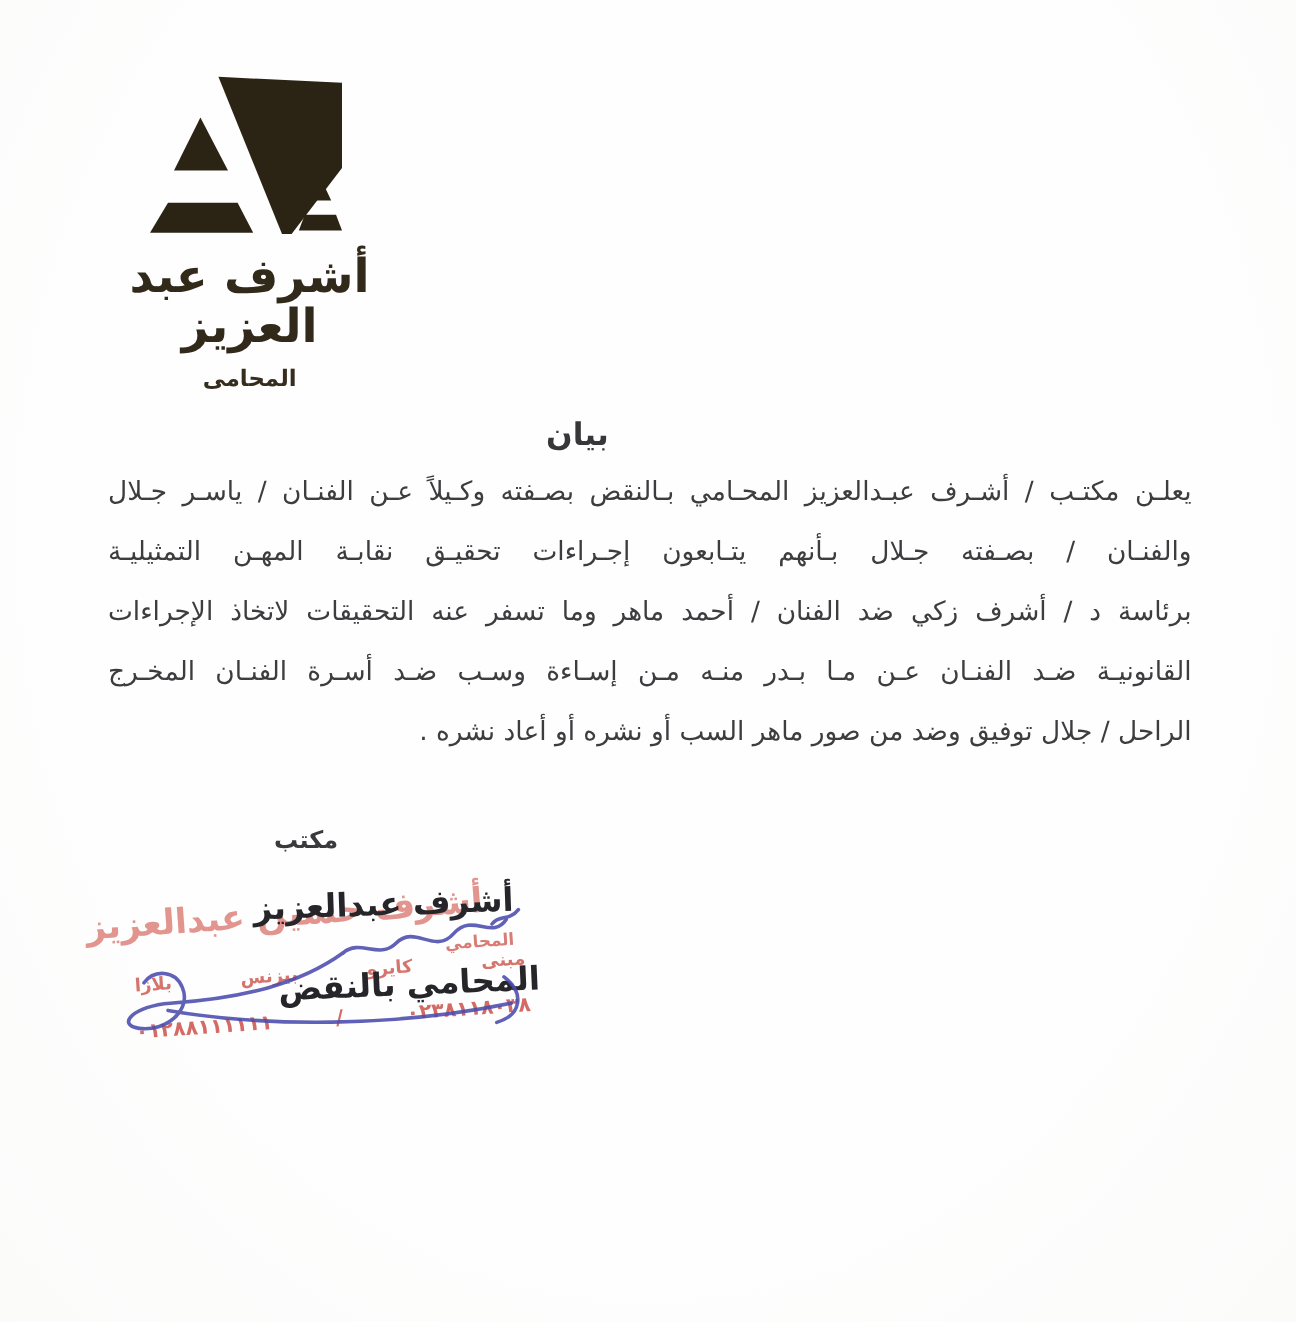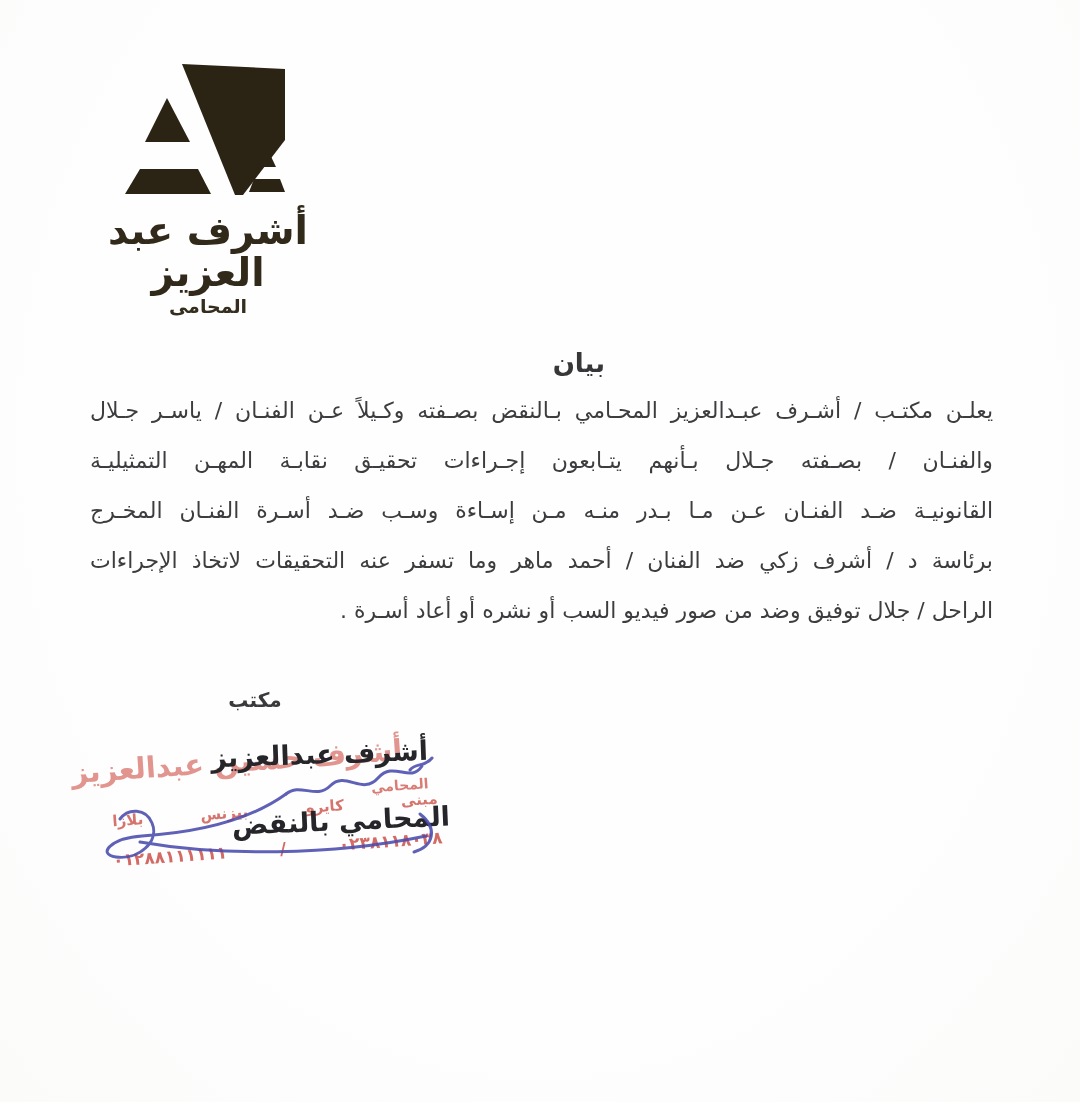--- a/index.html
+++ b/index.html
@@ -16,26 +16,26 @@
   
   .letterhead{
     position:absolute;left:48px;top:60px;width:320px;
     text-align:center;color:#2f2817;direction:rtl;
   }
   .logo{display:block;margin:0 auto;}
   .brand-name{
     font-size:39px;font-weight:bold;line-height:1.08;
     margin-top:10px;letter-spacing:0px;color:#31291a;
   }
-  .brand-title{font-size:19px;font-weight:bold;margin-top:1px;color:#352d1e;}
+  .brand-title{font-size:19px;font-weight:bold;margin-top:11px;color:#352d1e;}
   .brand-subtitle{font-size:18px;font-weight:bold;margin-top:5px;color:#352d1e;}
   
   .doc-title{
     position:absolute;left:455px;top:348px;width:150px;
-    text-align:right;font-size:26px;font-weight:bold;color:#37373a;
+    text-align:left;font-size:26px;font-weight:bold;color:#37373a;
     direction:rtl;
   }
   .body-text{
     position:absolute;left:90px;top:386px;width:903px;
     direction:rtl;color:#3d3d40;font-size:22px;
   }
   .body-line{
     height:50px;line-height:50px;white-space:nowrap;
     text-align:justify;text-align-last:justify;text-justify:inter-word;
     overflow:visible;
@@ -100,23 +100,23 @@
     </svg>
     <div class="brand-name">أشرف عبد العزيز</div>
     <div class="brand-title">المحامى</div>
   </div>
 
   <div class="doc-title">بيان</div>
 
   <div class="body-text">
     <div class="body-line">يعلـن مكتـب / أشـرف عبـدالعزيز المحـامي بـالنقض بصـفته وكـيلاً عـن الفنـان / ياسـر جـلال</div>
     <div class="body-line">والفنـان / بصـفته جـلال بـأنهم يتـابعون إجـراءات تحقيـق نقابـة المهـن التمثيليـة</div>
+    <div class="body-line">برئاسة د / أشرف زكي ضد الفنان / أحمد ماهر وما تسفر عنه التحقيقات لاتخاذ الإجراءات</div>
     <div class="body-line">القانونيـة ضـد الفنـان عـن مـا بـدر منـه مـن إسـاءة وسـب ضـد أسـرة الفنـان المخـرج</div>
-    <div class="body-line">برئاسة د / أشرف زكي ضد الفنان / أحمد ماهر وما تسفر عنه التحقيقات لاتخاذ الإجراءات</div>
-    <div class="body-line last">الراحل / جلال توفيق وضد من صور فيديو السب أو نشره أو أعاد أسـرة .</div>
+    <div class="body-line last">الراحل / جلال توفيق وضد من صور ماهر السب أو نشره أو أعاد نشره .</div>
   </div>
 
   <div class="closing-word">مكتب</div>
 
   <div class="stamp">
     <div class="stamp-name" style="color:#dd837b">أشرف حسين عبدالعزيز</div>
     <div class="stamp-role" style="color:#cf5c54">المحامي</div>
     <div class="stamp-address" style="color:#cf5c54">مبنى كايرو بيزنس بلازا</div>
     <div class="stamp-phones" style="color:#cf5c54">٠٢٣٨١١٨٠٣٨ / ٠١٢٨٨١١١١١١</div>
   </div>

